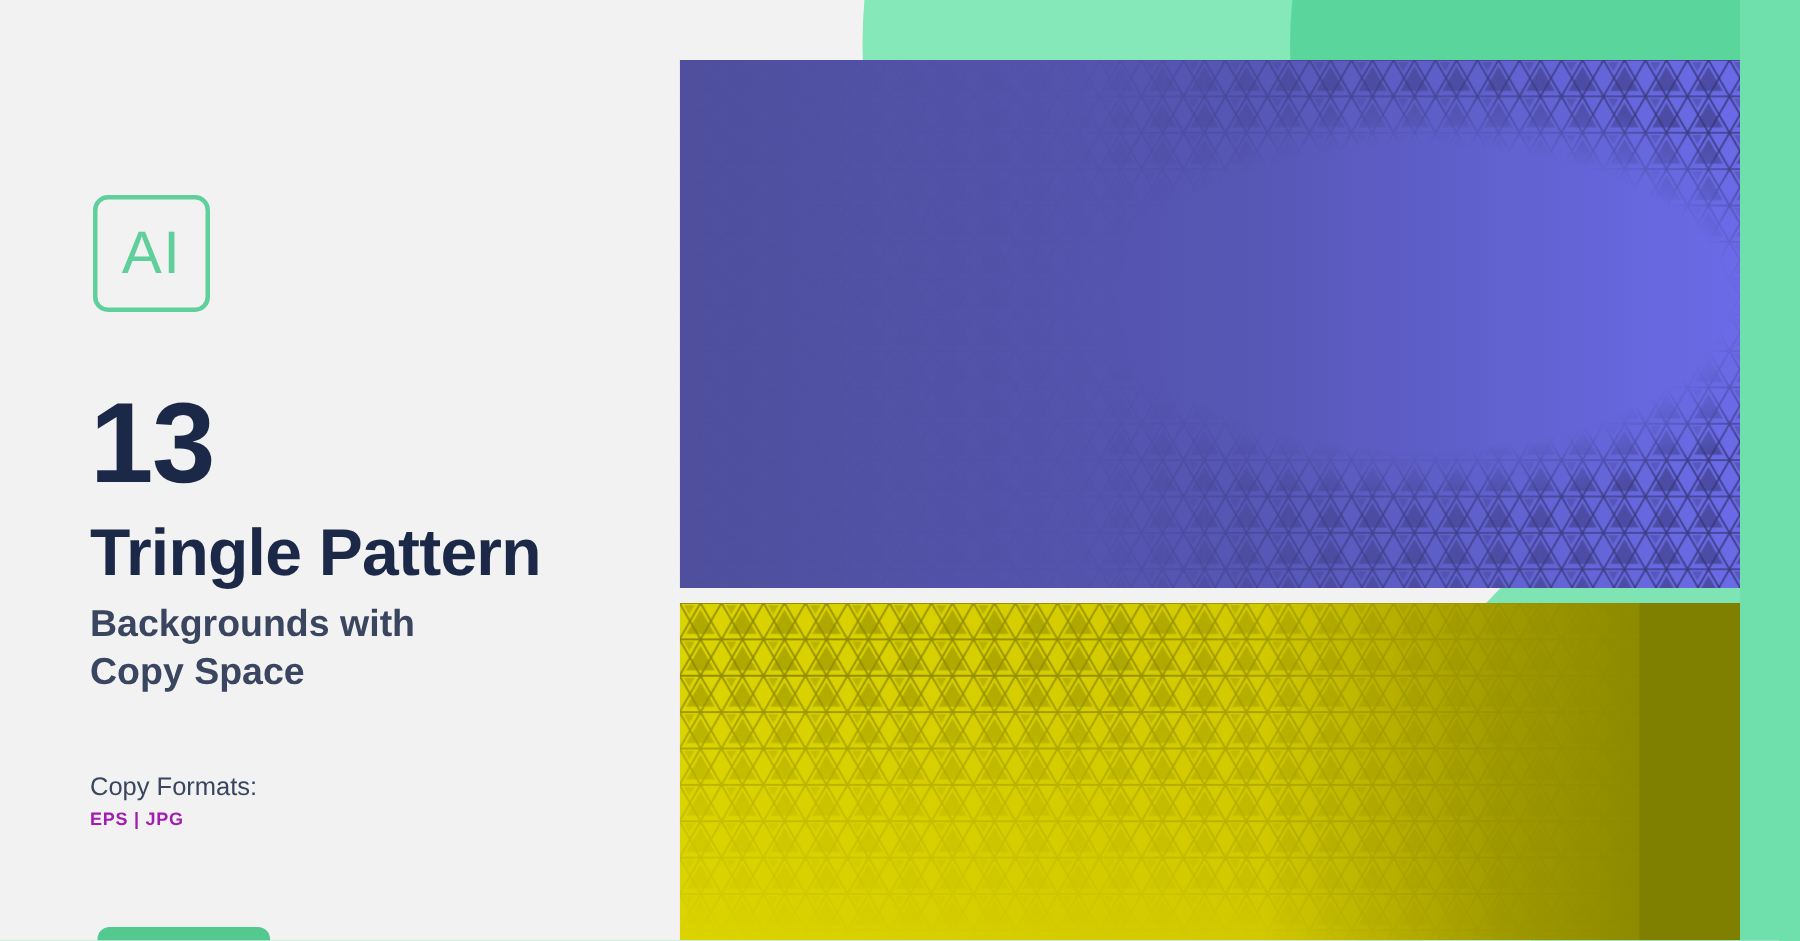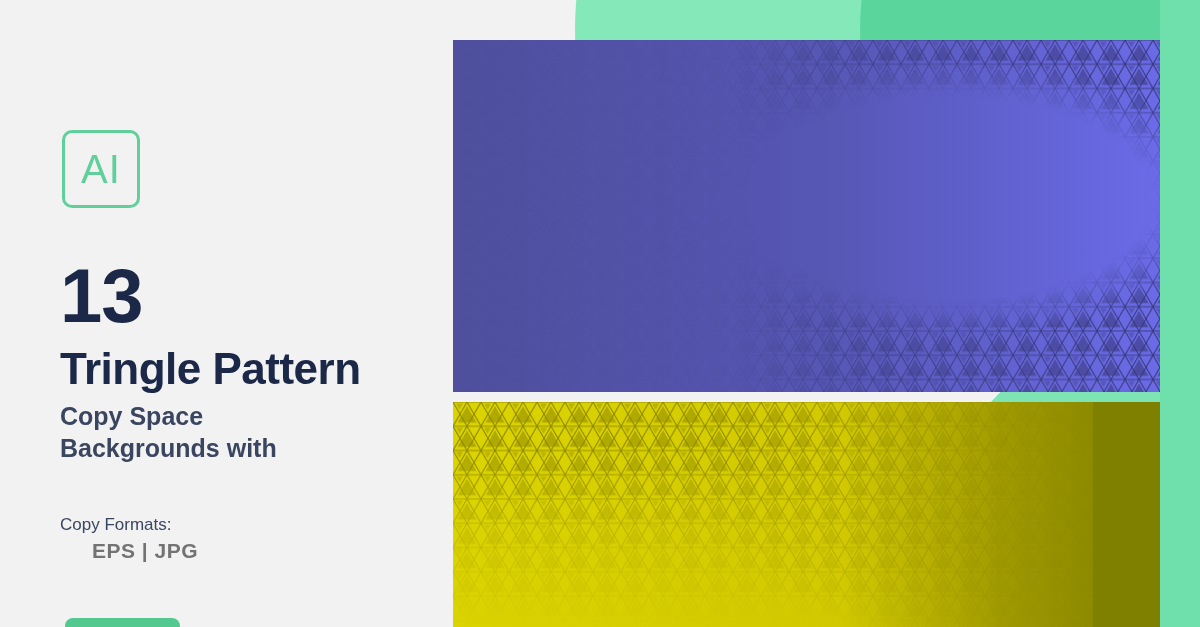--- a/index.html
+++ b/index.html
@@ -98,26 +98,25 @@
     position:absolute;
     left:60px; top:516px;
     font-size:17px;
     font-weight:400;
     color:#3a4560;
     line-height:1;
   }
   #formats-value {
     position:absolute;
     left:60px; top:540px;
-    font-size:21px;
-    font-weight:bold;
-    color:#737373;
+    font-size:12px;
+    font-weight:bold;
+    color:#a21caf;
     line-height:1;
     letter-spacing:0.5px;
-    margin-left:32px;
   }
   #cta-button {
     position:absolute;
     left:65px; top:618px;
     width:115px; height:40px;
     background:#53c98f;
     border-radius:8px;
     border:none;
   }
 
@@ -228,22 +227,22 @@
   <div id="left-col">
 
     <div id="ai-badge">
       <span id="ai-badge-label">AI</span>
     </div>
 
     <div id="headline-count">13</div>
     <div id="headline-title">Tringle Pattern</div>
 
     <div id="headline-sub">
+      <div>Backgrounds with</div>
       <div>Copy Space</div>
-      <div>Backgrounds with</div>
     </div>
 
     <div id="formats-label">Copy Formats:</div>
     <div id="formats-value">EPS  |  JPG</div>
 
     <button id="cta-button"></button>
   </div>
 
 </div>
 

